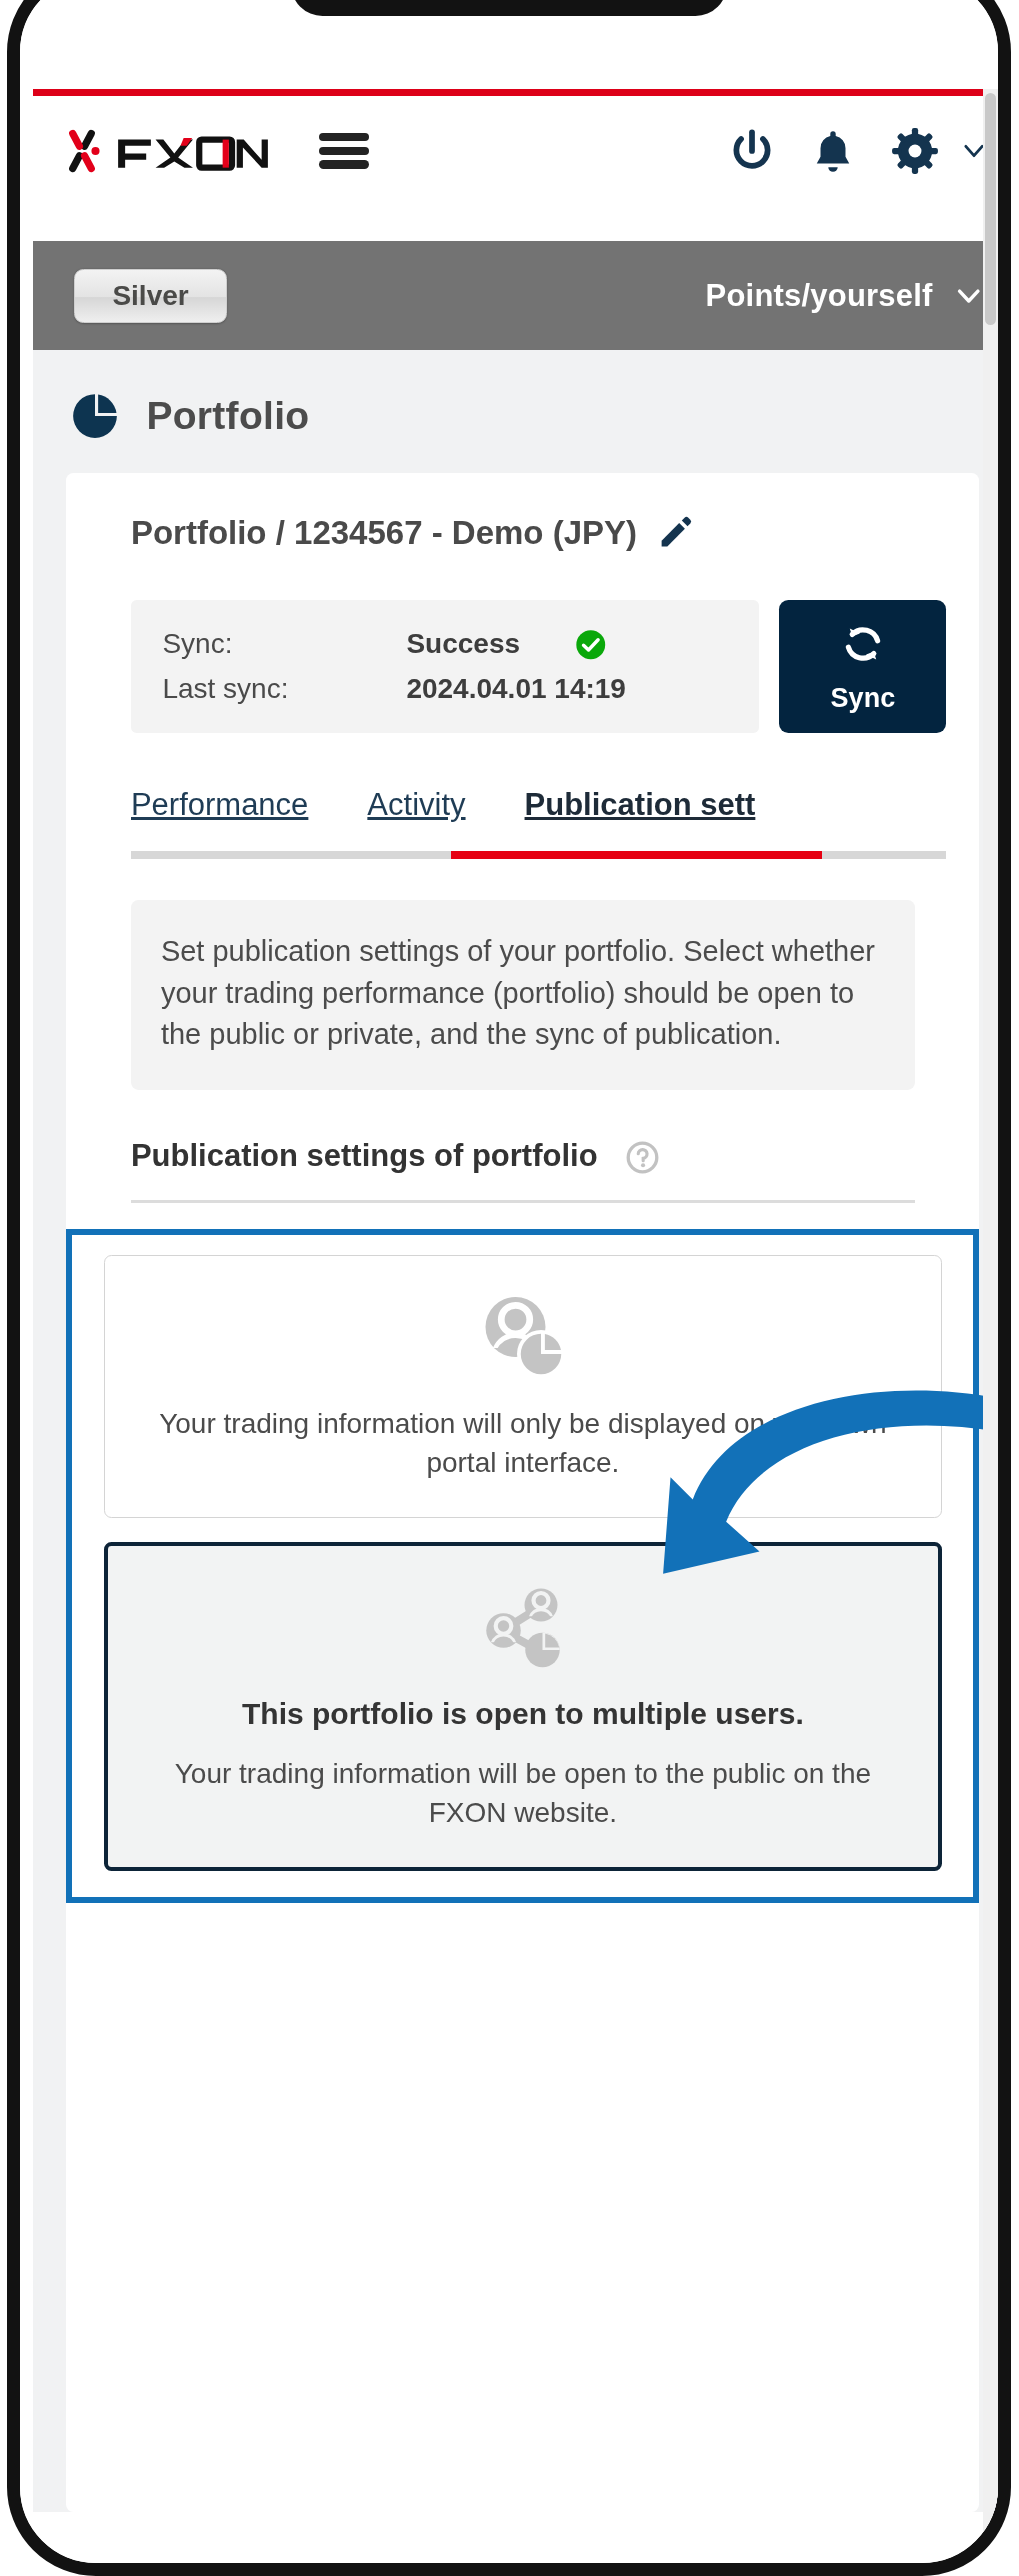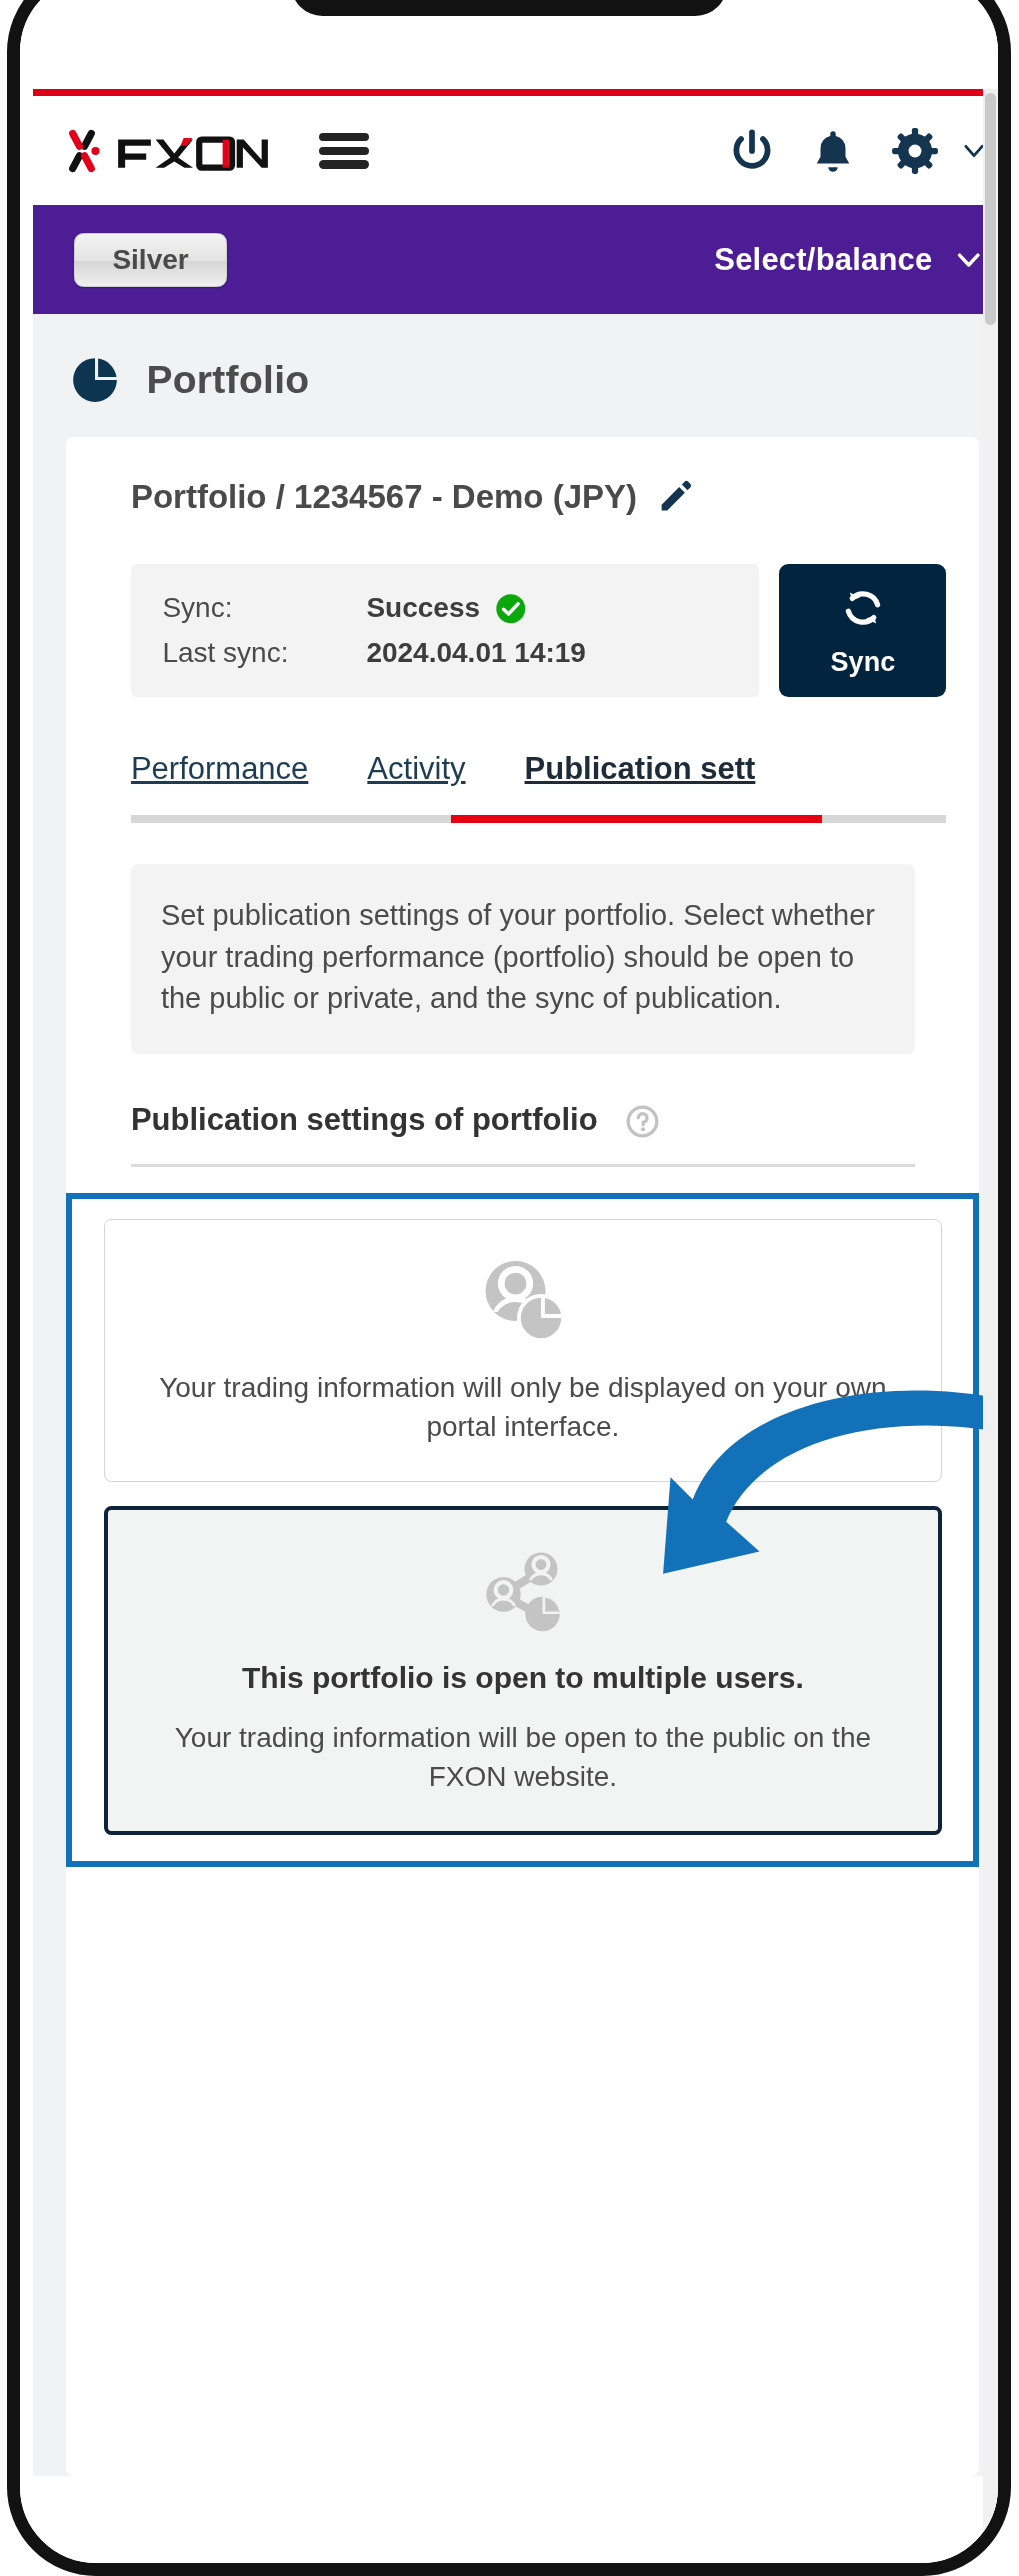--- a/index.html
+++ b/index.html
@@ -127,24 +127,25 @@
     display: flex;
     align-items: center;
     gap: 31.5px;
   }
   .hicon { width: 50px; height: 50px; flex: none; display: block; }
   .hchev { width: 28px; height: 28px; flex: none; display: block; margin-left: -11px; }
 
   
   .navy-bar {
     height: 109px;
-    background: #4c1d95;
+    background: #737373;
     display: flex;
     align-items: center;
     padding: 0 28px 0 41px;
+    margin-top: 36px;
   }
   .rank-badge {
     background: linear-gradient(180deg,#f3f3f3 0%, #e3e3e3 52%, #d6d6d6 53%, #efefef 100%);
     border: 0.9px solid #cfcfcf;
     border-radius: 9.3px;
     color: #4a4a48;
     font-size: 28px;
     font-weight: bold;
     padding: 12px 37px;
     line-height: 1;
@@ -222,20 +223,21 @@
     display: flex;
     flex-direction: column;
     justify-content: center;
     gap: 13px;
   }
   .sync-line {
     display: flex;
     align-items: center;
     font-size: 28px;
     color: #4a4a4a;
+    gap: 40px;
   }
   .sync-key { width: 204px; flex: none; }
   .sync-val { font-weight: bold; color: #3d3d3d; }
   .check-badge {
     width: 31.5px; height: 31.5px; margin-left: 15px; display: block;
   }
   .sync-btn {
     width: 167px;
     flex: none;
     background: #03243f;
@@ -436,21 +438,21 @@
             </svg>
             <svg class="hchev" viewBox="0 0 24 24">
               <path d="M5 8 L12 16 L19 8" stroke="#14344f" stroke-width="2.4" fill="none" stroke-linecap="round" stroke-linejoin="round"></path>
             </svg>
           </div>
         </div>
 
         <div class="navy-bar">
           <div class="rank-badge">Silver</div>
           <div class="points-group">
-            <span class="points-label">Select/balance</span>
+            <span class="points-label">Points/yourself</span>
             <svg class="points-chev" viewBox="0 0 24 24">
               <path d="M5 8.5 L12 16 L19 8.5" stroke="#ffffff" stroke-width="2.6" fill="none" stroke-linecap="round" stroke-linejoin="round"></path>
             </svg>
           </div>
         </div>
 
         <div class="page-body">
 
           <div class="page-title-row">
             <svg class="pie-icon" viewBox="0 0 48 48">

